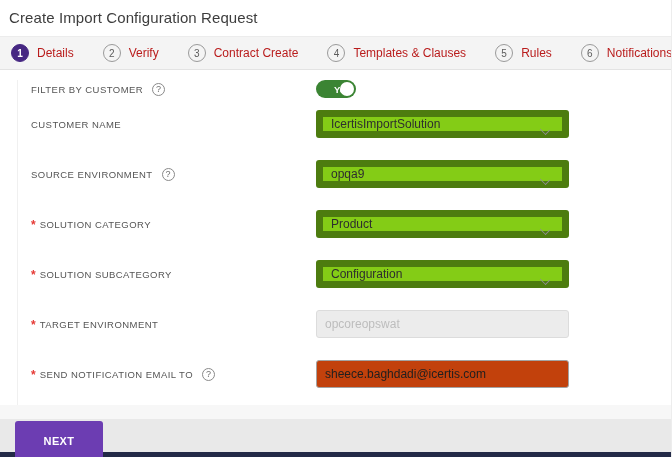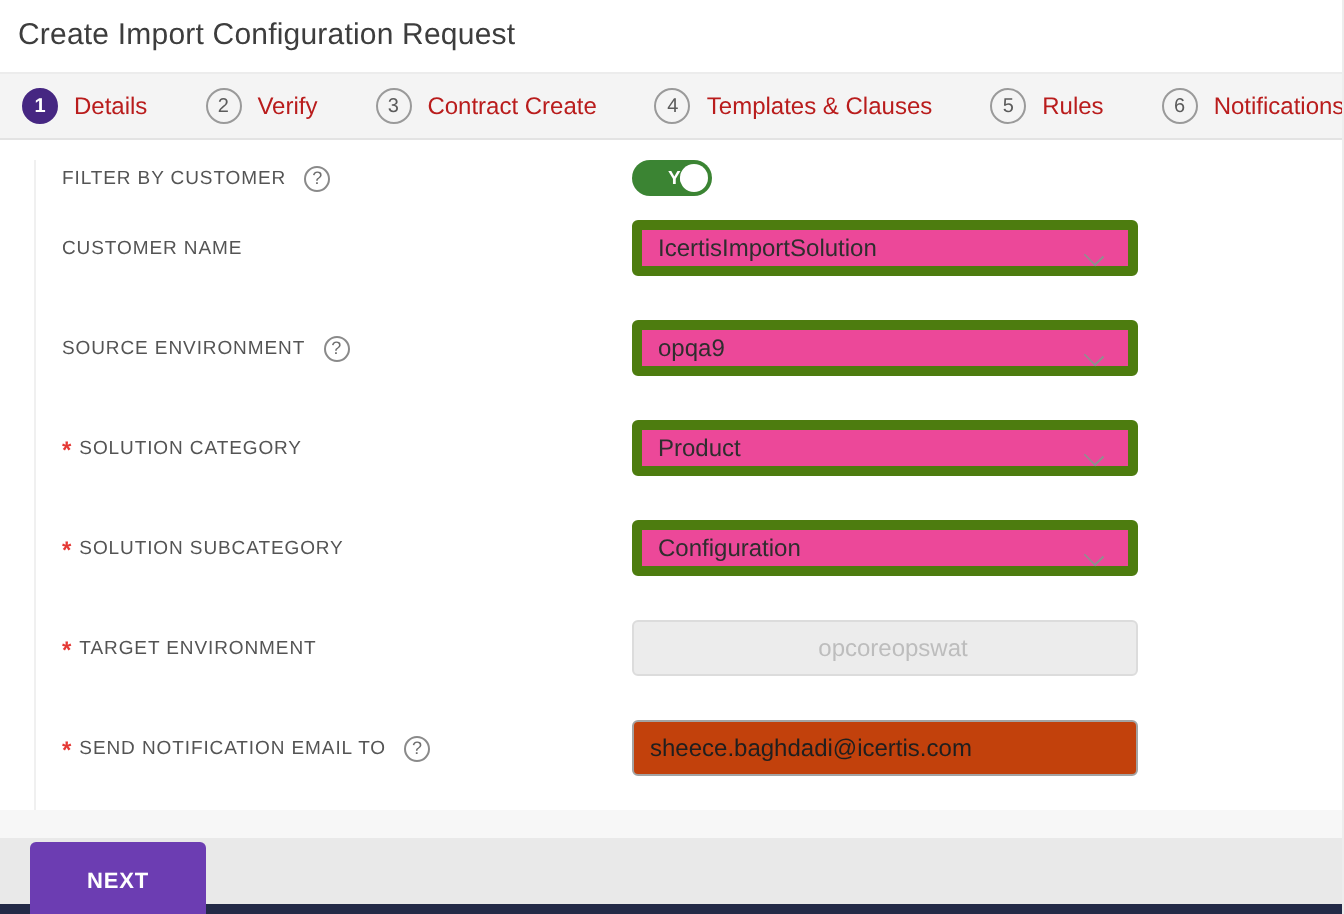--- a/index.html
+++ b/index.html
@@ -65,38 +65,38 @@
     position: relative; display: flex; align-items: center; cursor: pointer;
   }
   .toggle-text { color: #ffffff; font-size: 9.5px; font-weight: 700; margin-left: 18px; }
   .toggle-knob {
     width: 14px; height: 14px; border-radius: 50%; background: #ffffff;
     position: absolute; right: 2px; top: 2px;
   }
 
   
   .select {
-    width: 253px; height: 28px; background: #ec4899;
-    border: 5px solid #4d7c0f; border-radius: 3px;
+    width: 253px; height: 28px; background: #84cc16;
+    border: 7px solid #4d7c0f; border-radius: 3px;
     display: flex; align-items: center; position: relative; cursor: pointer;
   }
   .select-value { font-size: 12px; color: #2e2e2e; margin-left: 8px; }
   .chevron {
     position: absolute; right: 13px; top: 9px;
     width: 8px; height: 8px;
     border-right: 1.6px solid #8f8f8f; border-bottom: 1.6px solid #8f8f8f;
     transform: rotate(45deg) scaleY(.8);
   }
   .text-input {
     width: 253px; height: 28px; border: 1px solid #a3a3a3; border-radius: 3px;
     font-family: "Liberation Sans", sans-serif; font-size: 12px; color: #1f1f1f;
     padding-left: 8px; background: #c2410c; outline: none;
   }
   .text-input.disabled {
-    background: #ececec; border-color: #dcdcdc; color: #bdbdbd; text-align: center;
+    background: #ececec; border-color: #dcdcdc; color: #bdbdbd;
   }
 
   
   .footer-gap { height: 14px; background: #f7f7f7; }
   .footer { height: 33px; background: #e9e9e9; display: flex; align-items: flex-start; }
   .next-btn {
     margin: 2px 0 0 15px; width: 88px; height: 40px;
     background: #6c3db2; color: #ffffff; border: none; border-radius: 3px;
     font-family: "Liberation Sans", sans-serif; font-size: 11px; font-weight: 700;
     letter-spacing: .4px; cursor: pointer;

